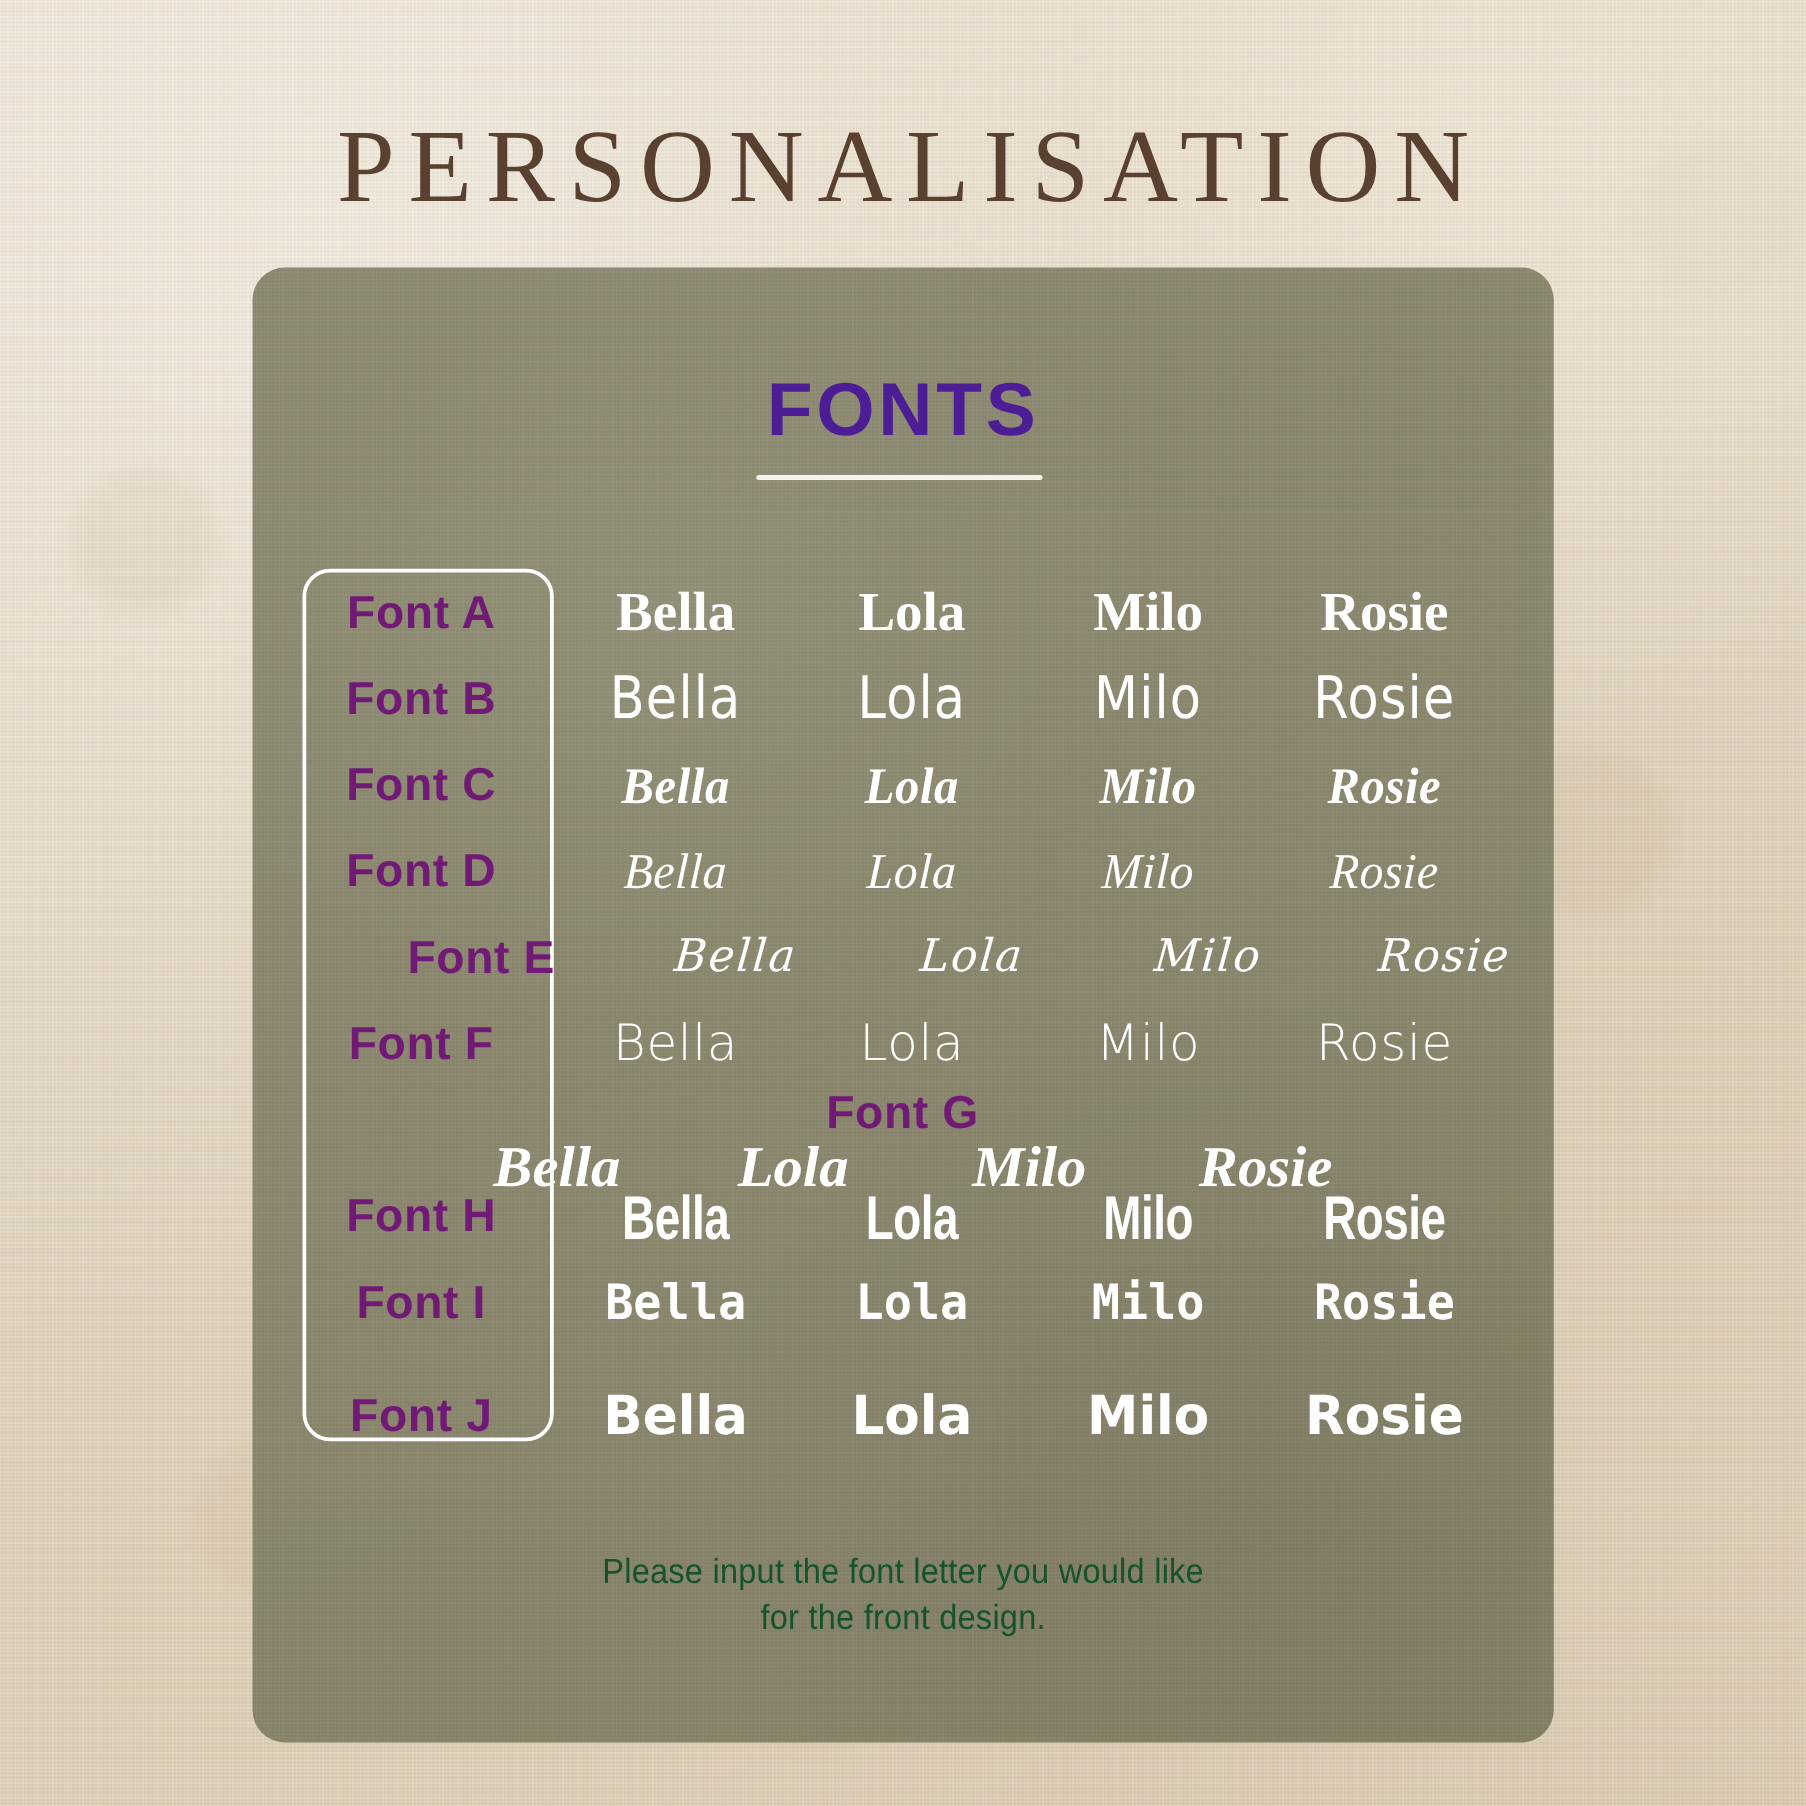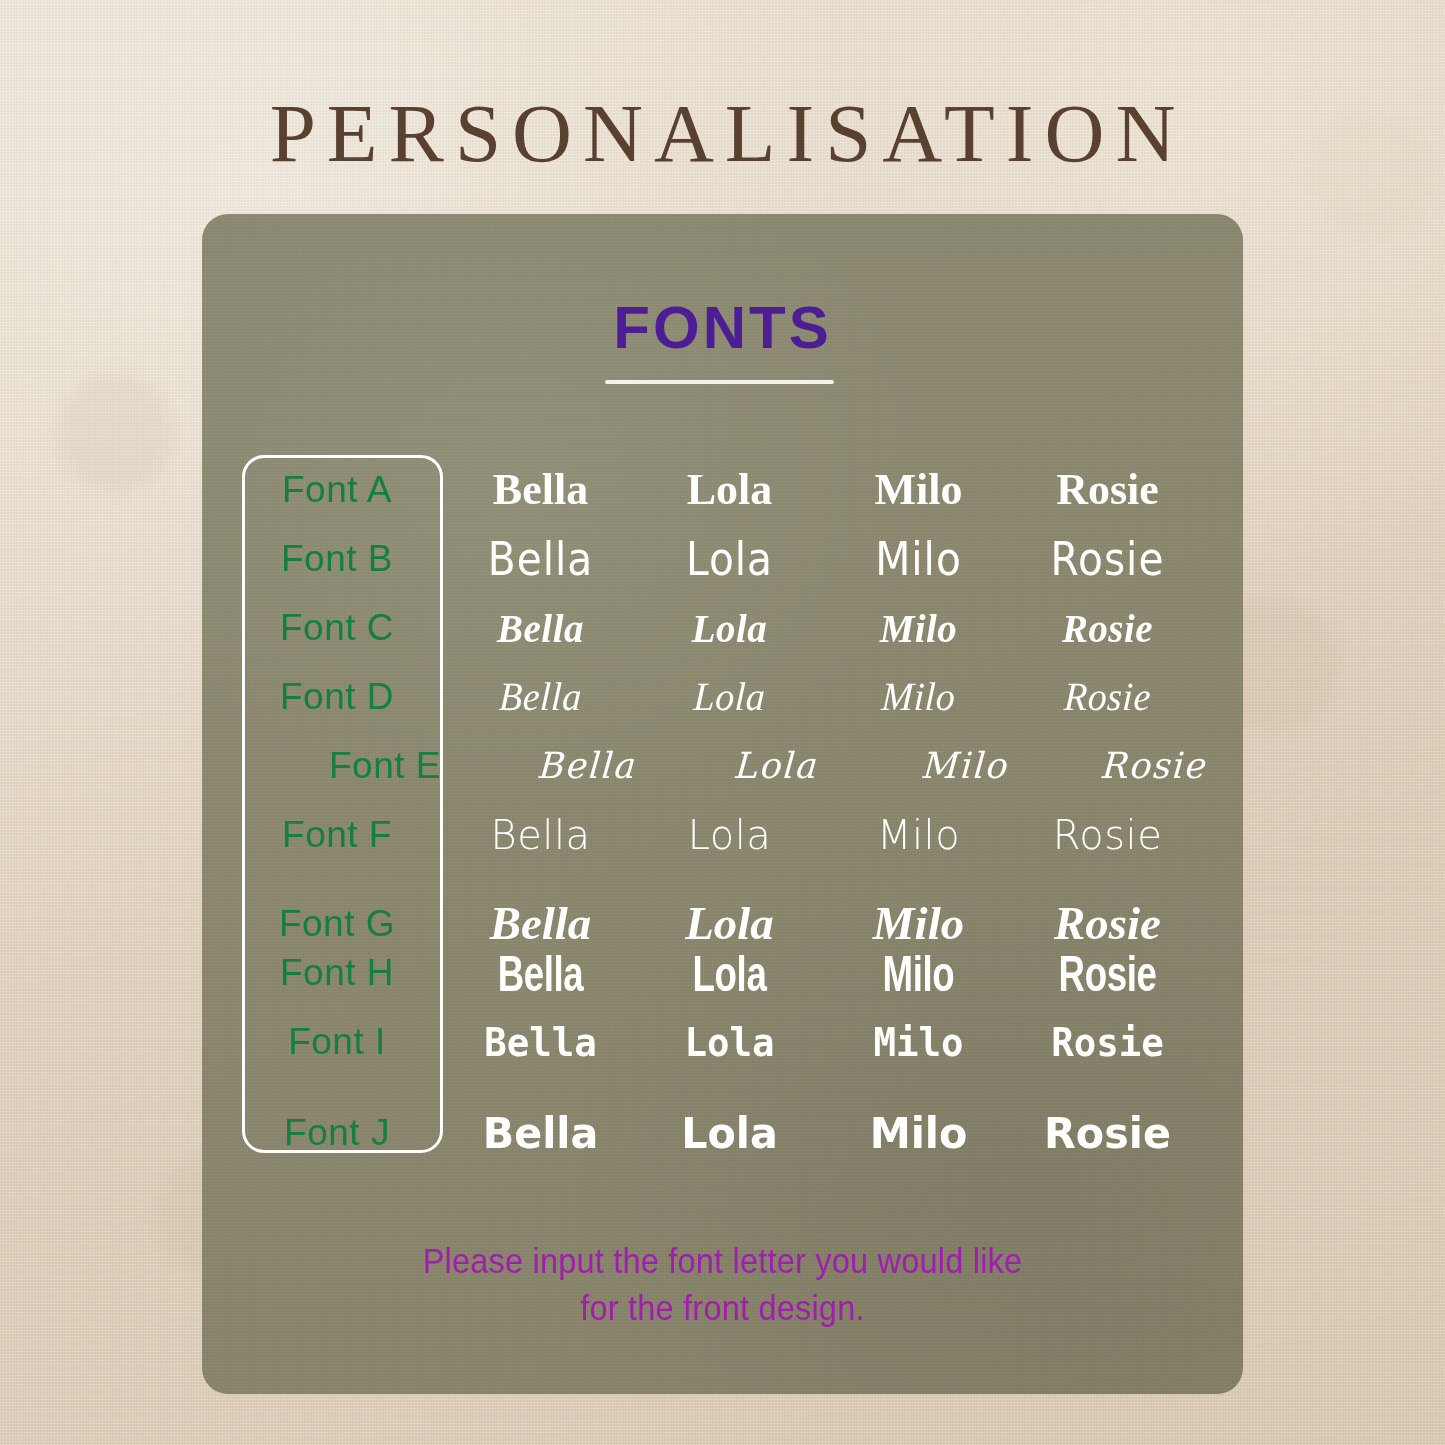--- a/index.html
+++ b/index.html
@@ -143,23 +143,23 @@
     position: absolute;
     left: 0;
     width: 960px;
     height: 70px;
     display: flex;
     align-items: center;
   }
   .row-label {
     width: 201px;
     text-align: center;
-    color: #15803d;
+    color: #701a75;
     font-size: 37px;
-    font-weight: 400;
+    font-weight: 700;
     letter-spacing: 0.5px;
     white-space: nowrap;
   }
   .samples {
     flex: 1;
     display: flex;
     align-items: center;
   }
   .sample {
     width: 189px;
@@ -245,22 +245,22 @@
     transform: scaleX(0.96);
   }
 
   
   #footer-note {
     position: absolute;
     left: 250px;
     top: 1238px;
     width: 945px;
     text-align: center;
-    color: #a21caf;
-    font-size: 35px;
+    color: #14532d;
+    font-size: 28px;
     font-weight: 300;
     line-height: 1.33;
     letter-spacing: 0.2px;
   }
   #footer-note .line {
     display: block;
     transform: scaleX(0.93);
   }
 </style>
 </head>
@@ -338,21 +338,21 @@
   <div class="row f-F" style="top:345px;">
     <div class="row-label">Font F</div>
     <div class="samples">
       <div class="sample">Bella</div>
       <div class="sample">Lola</div>
       <div class="sample">Milo</div>
       <div class="sample">Rosie</div>
     </div>
   </div>
 
-  <div class="row f-G" style="top:434px;">
+  <div class="row f-G" style="top:414px;flex-direction:column;">
     <div class="row-label">Font G</div>
     <div class="samples">
       <div class="sample">Bella</div>
       <div class="sample">Lola</div>
       <div class="sample">Milo</div>
       <div class="sample">Rosie</div>
     </div>
   </div>
 
   <div class="row f-H" style="top:483px;align-items:center;">

